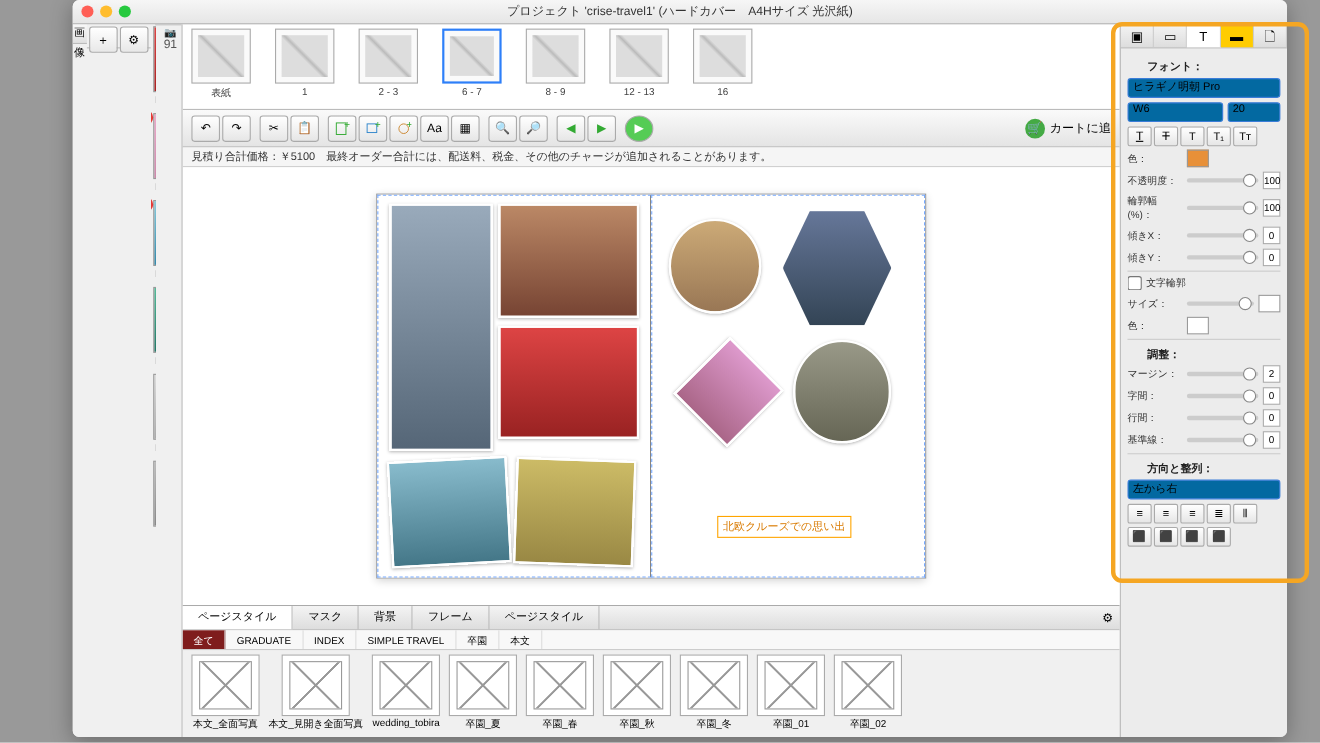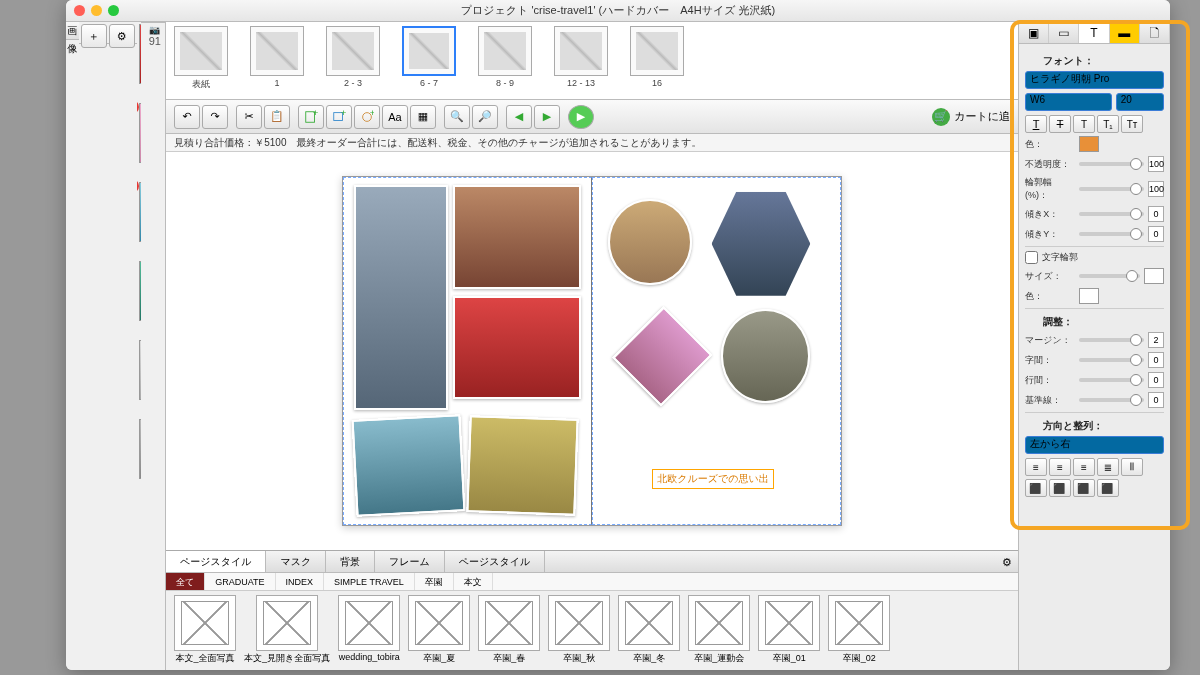--- a/index.html
+++ b/index.html
@@ -322,26 +322,20 @@
             <div class="tmpl">
               <div class="tmplimg">
                 <div class="x"></div>
               </div>
               <div class="cap">卒園_冬</div>
             </div>
             <div class="tmpl">
               <div class="tmplimg">
                 <div class="x"></div>
               </div>
-              <div class="cap">卒園_運動会</div>
-            </div>
-            <div class="tmpl">
-              <div class="tmplimg">
-                <div class="x"></div>
-              </div>
               <div class="cap">卒園_01</div>
             </div>
             <div class="tmpl">
               <div class="tmplimg">
                 <div class="x"></div>
               </div>
               <div class="cap">卒園_02</div>
             </div>
           </div>
       </div>

